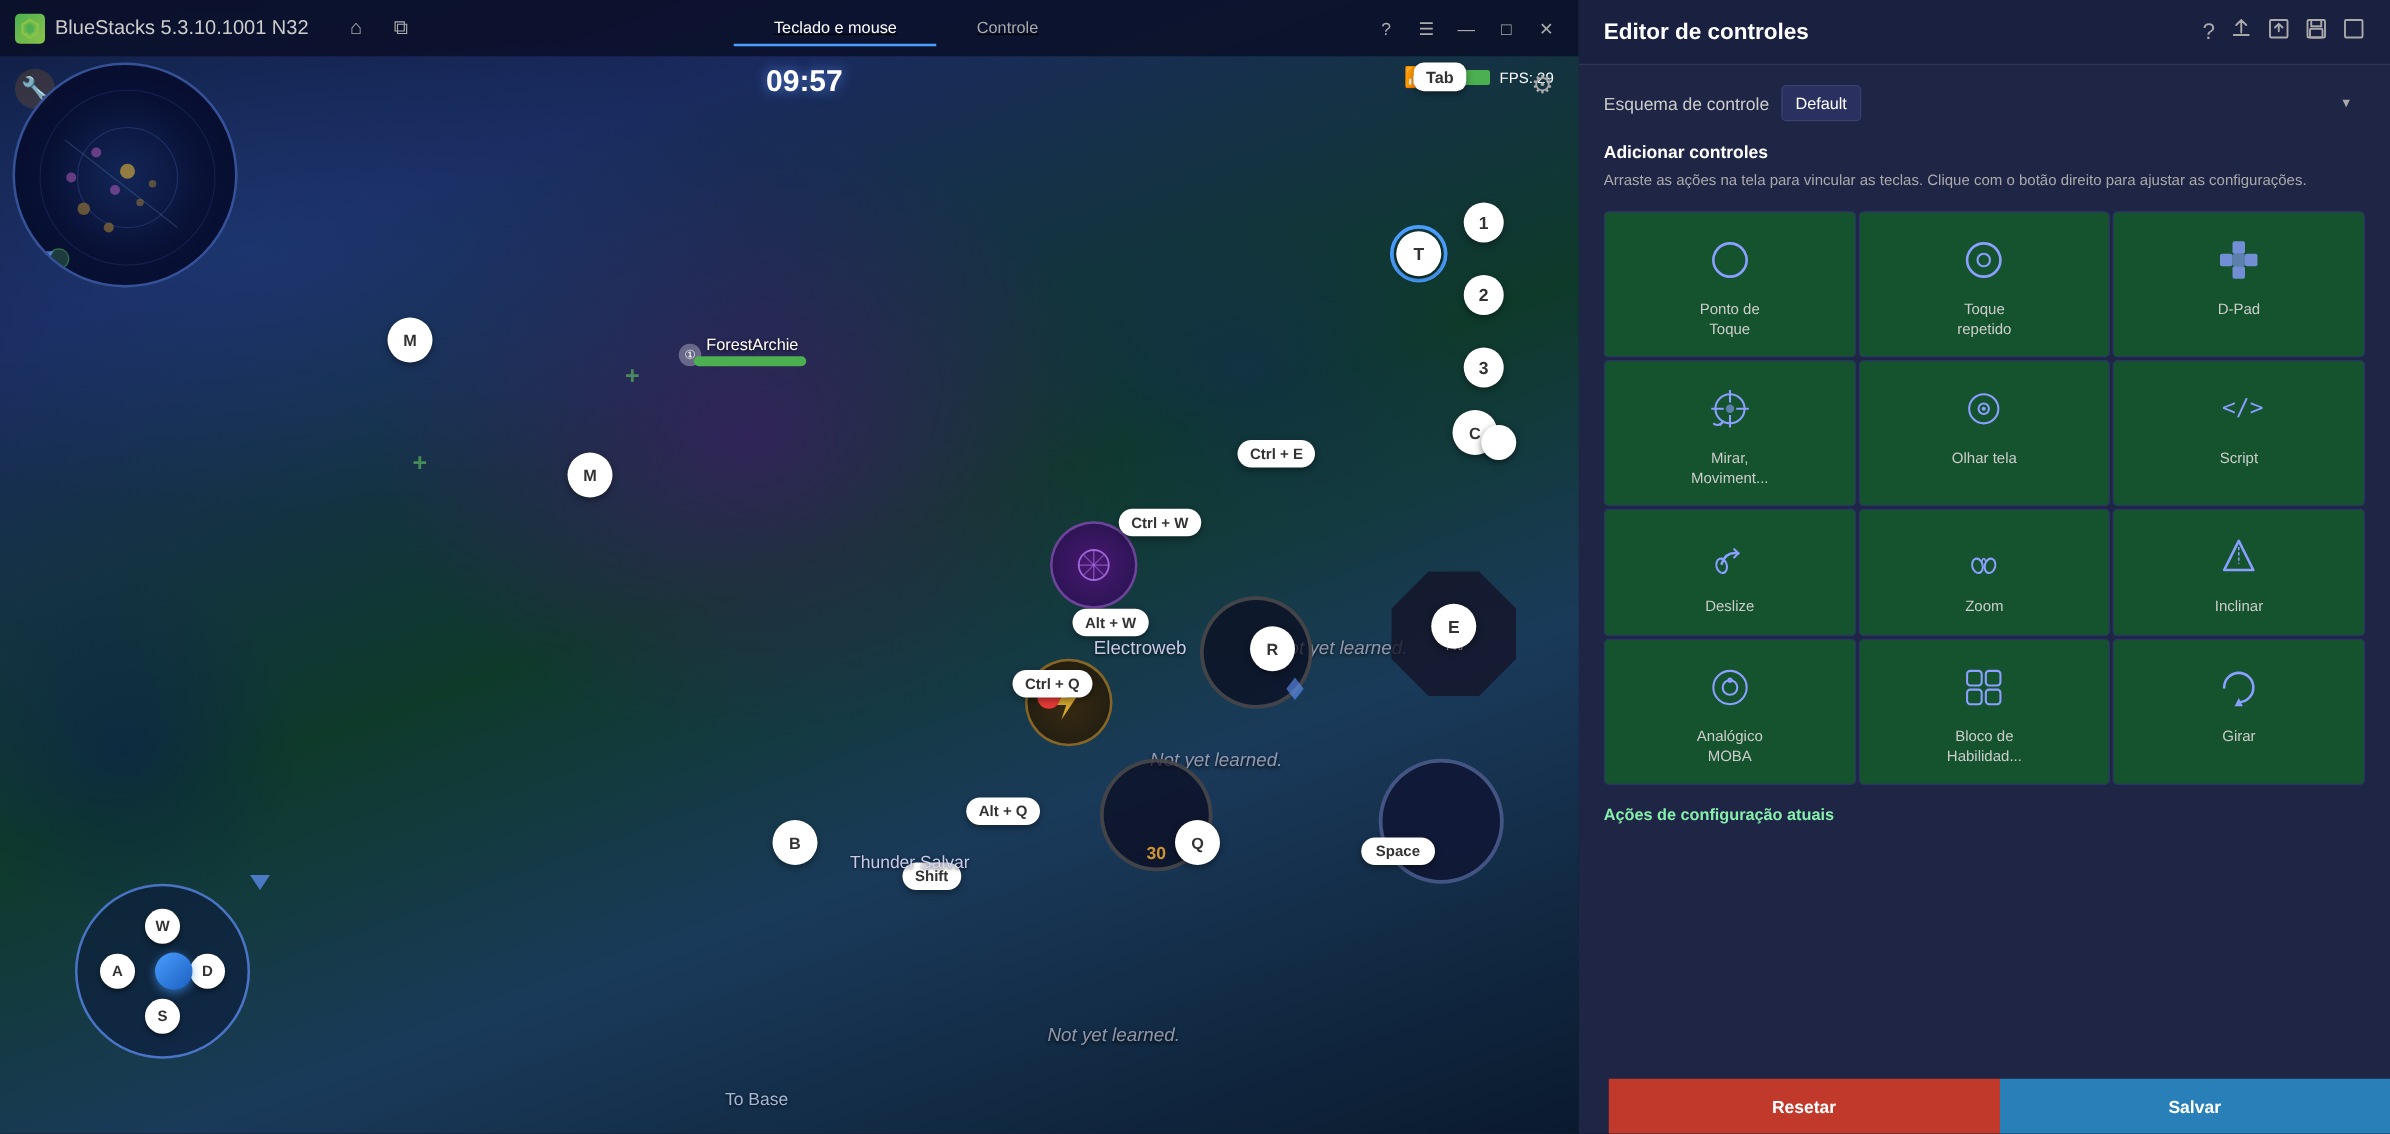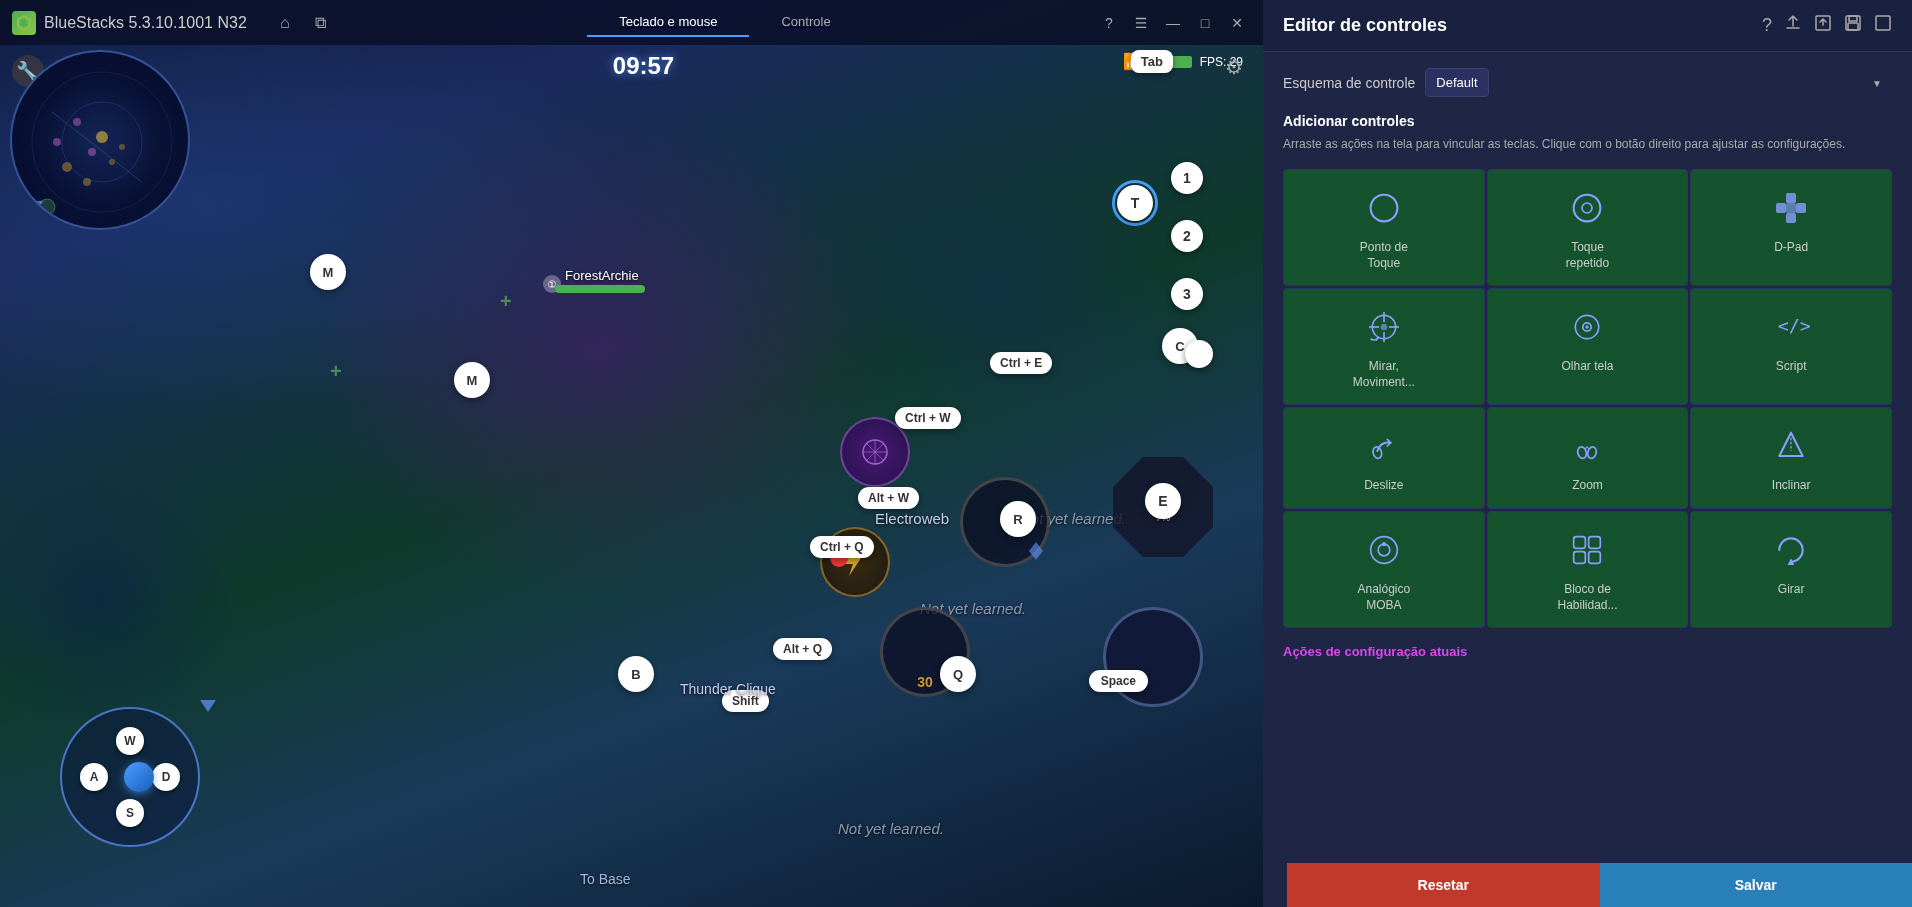--- a/index.html
+++ b/index.html
@@ -478,21 +478,21 @@
     }
 
     .control-label {
       color: #ccc;
       font-size: 12px;
       text-align: center;
       line-height: 1.3;
     }
 
     .actions-section-title {
-      color: #d946ef;
+      color: #86efac;
       font-size: 13px;
       font-weight: 600;
       margin-bottom: 12px;
     }
 
     .bottom-buttons {
       display: flex;
       gap: 0;
       padding: 0;
       margin-top: auto;
@@ -745,21 +745,21 @@
     <div style="color:white;font-size:14px;font-weight:bold;position:absolute;bottom:4px;left:50%;transform:translateX(-50%);color:rgba(255,180,50,0.8);">30</div>
     <svg width="14" height="18" viewBox="0 0 14 18" style="position:absolute;bottom:4px;right:4px;">
         <polygon points="7,0 14,9 7,18 0,9" fill="rgba(100,150,255,0.6)"></polygon>
       </svg>
   </div>
 
   <div style="position:absolute; bottom:200px; right:60px; width:100px; height:100px; border-radius:50%; border:3px solid rgba(80,100,150,0.8); background:rgba(15,20,50,0.8); z-index:46;"></div>
 
   <div class="electroweb">Electroweb</div>
 
-  <div class="thunder-shock">Thunder Clique</div>
+  <div class="thunder-shock">Thunder Salvar</div>
 
   <div class="not-learned" style="bottom:380px; left:1020px;">Not yet learned.</div>
   <div class="not-learned" style="bottom:290px; left:920px;">Not yet learned.</div>
   <div class="not-learned" style="bottom:70px; left:838px;">Not yet learned.</div>
 
   <div class="to-base">To Base</div>
 
 </div>
 
 <div id="right-panel">

